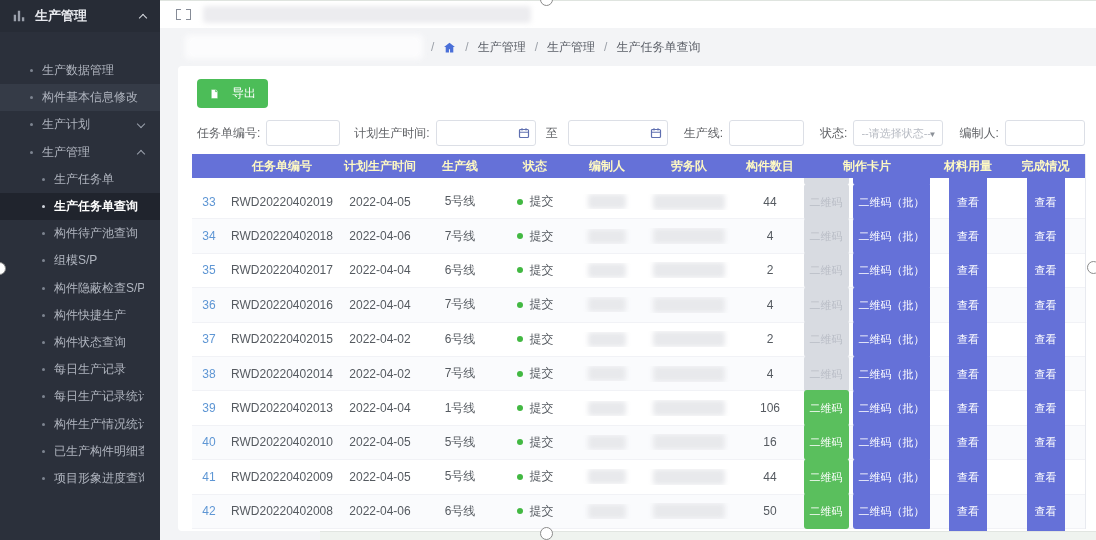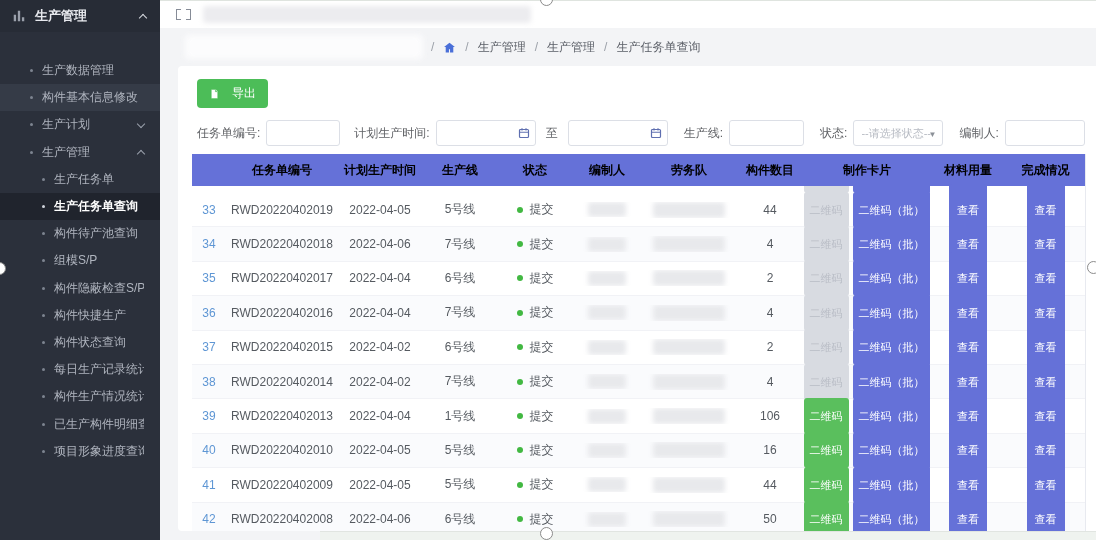--- a/index.html
+++ b/index.html
@@ -70,22 +70,22 @@
   .date-wrap svg { position:absolute; right:6px; top:7px; cursor:pointer; }
   .to-label { margin:0 10px; }
   .g-gap { margin-right:16px; }
   .sel { position:relative; width:90px; height:26px; border:1px solid #dcdfe6;
     border-radius:3px; display:inline-flex; align-items:center; padding-left:7px;
     color:#b6bac2; font-size:11px; margin-right:16px; cursor:pointer; background:#fff; }
   .sel .caret { position:absolute; right:6px; top:9px; font-size:8px; color:#8b9097; }
 
   
   .table { width:893px; margin:8px 0 0 14px; box-shadow:1px 0 0 #e8eaf0; }
-  .t-head { display:flex; align-items:center; height:32px; background:#6571d8;
-    color:#000000; font-size:12px; font-weight:bold; }
+  .t-head { display:flex; align-items:center; height:24px; background:#6571d8;
+    color:#fef9c3; font-size:12px; font-weight:bold; }
   .cell { display:flex; align-items:center; justify-content:center; flex:none;
     overflow:hidden; }
   .c-idx{width:34px}.c-code{width:112px}.c-date{width:84px}.c-line{width:76px}
   .c-status{width:74px}.c-editor{width:70px}.c-team{width:94px}.c-count{width:68px}
   .c-card{width:126px}.c-mat{width:76px}.c-done{width:79px}
   .t-partial { display:flex; height:7px; overflow:hidden; background:#fff; }
   .t-partial .cell { align-items:flex-end; height:7px; }
   .t-row { display:flex; align-items:center; height:34.4px; background:#fff;
     border-bottom:1px solid #f1f2f6; font-size:12px; color:#555a60; }
   .t-row.alt { background:#fafbfd; }
@@ -165,20 +165,24 @@
           <span class="bullet"></span>
           <span class="sb-label">构件隐蔽检查S/P</span>
         </div>
         <div class="sb-item lvl2">
           <span class="bullet"></span>
           <span class="sb-label">构件快捷生产</span>
         </div>
         <div class="sb-item lvl2">
           <span class="bullet"></span>
           <span class="sb-label">构件状态查询</span>
+        </div>
+        <div class="sb-item lvl2">
+          <span class="bullet"></span>
+          <span class="sb-label">每日生产记录</span>
         </div>
         <div class="sb-item lvl2">
           <span class="bullet"></span>
           <span class="sb-label">每日生产记录统计</span>
         </div>
         <div class="sb-item lvl2">
           <span class="bullet"></span>
           <span class="sb-label">构件生产情况统计查询</span>
         </div>
         <div class="sb-item lvl2">

